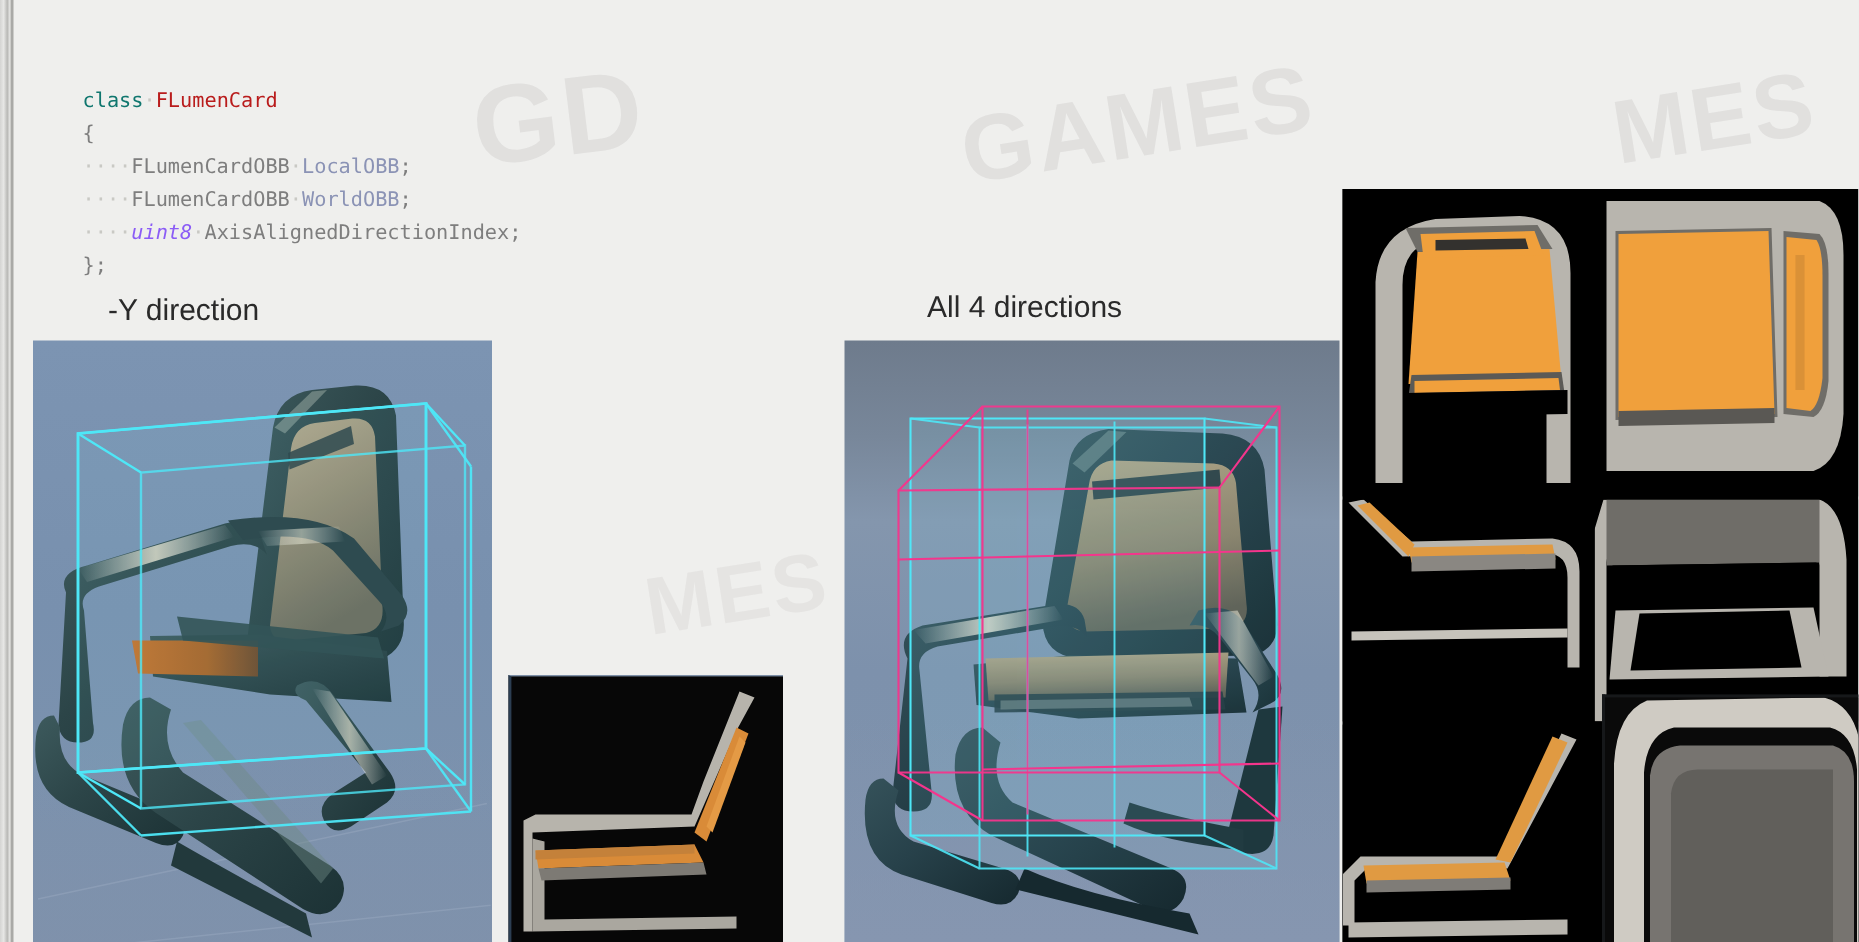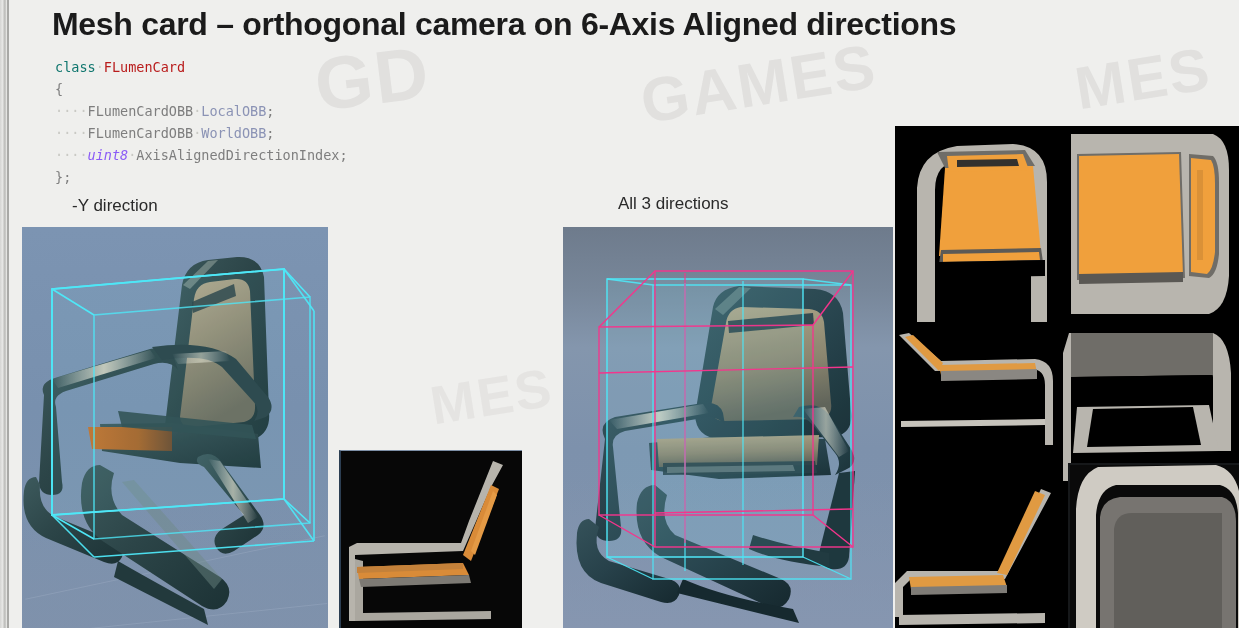--- a/index.html
+++ b/index.html
@@ -60,21 +60,21 @@
   .kw{color:#0f766e;}
   .ty{color:#b91c1c;}
   .nm{color:#8b93b5;margin-top:23px;}
   .pl{color:#7e7e7e;}
   .ws{color:#c9c9c4;}
   .it{font-style:italic;color:#8b5cf6;}
 
   
   .vp-label{
     position:absolute;
-    font-size:17px;color:#2a2a2a;
+    font-size:20px;color:#2a2a2a;
     white-space:nowrap;
   }
   #label-left{left:72px;top:196px;}
   #label-right{left:618px;top:194px;}
 
   
   .viewport{
     position:absolute;
     overflow:hidden;
   }
@@ -134,26 +134,25 @@
 <div class="slide">
 
   <div class="left-gutter"></div>
   <div class="left-rule"></div>
 
   <div class="wm wm1">GD</div>
   <div class="wm wm2">GAMES</div>
   <div class="wm wm3">MES</div>
   <div class="wm wm4">MES</div>
 
-  <div class="title">Mesh card – orthogonal camera on 6-Axis Aligned directions</div>
 
   <div class="code" id="code-block"><span class="ln"><span class="kw">class</span><span class="ws">·</span><span class="ty">FLumenCard</span></span><span class="ln"><span class="pl">{</span></span><span class="ln"><span class="ws">····</span><span class="pl">FLumenCardOBB</span><span class="ws">·</span><span class="nm">LocalOBB</span><span class="pl">;</span></span><span class="ln"><span class="ws">····</span><span class="pl">FLumenCardOBB</span><span class="ws">·</span><span class="nm">WorldOBB</span><span class="pl">;</span></span><span class="ln"><span class="ws">····</span><span class="it">uint8</span><span class="ws">·</span><span class="pl">AxisAlignedDirectionIndex</span><span class="pl">;</span></span><span class="ln"><span class="pl">};</span></span></div>
 
   <div class="vp-label" id="label-left">-Y direction</div>
-  <div class="vp-label" id="label-right">All 3  directions</div>
+  <div class="vp-label" id="label-right">All 4  directions</div>
 
   <div class="viewport" id="viewport-left">
     <div class="floor"></div>
     <div class="gridline" style="left:0;top:340px;width:306px;transform:rotate(-12deg);"></div>
     <div class="gridline" style="left:0;top:392px;width:306px;transform:rotate(-6deg);"></div>
 
     <svg class="chair-svg" viewBox="0 0 306 401">
       <defs>
         <linearGradient id="bodyL" x1="0" y1="0" x2="1" y2="1">
           <stop offset="0%" stop-color="#3d5a5d"></stop>

